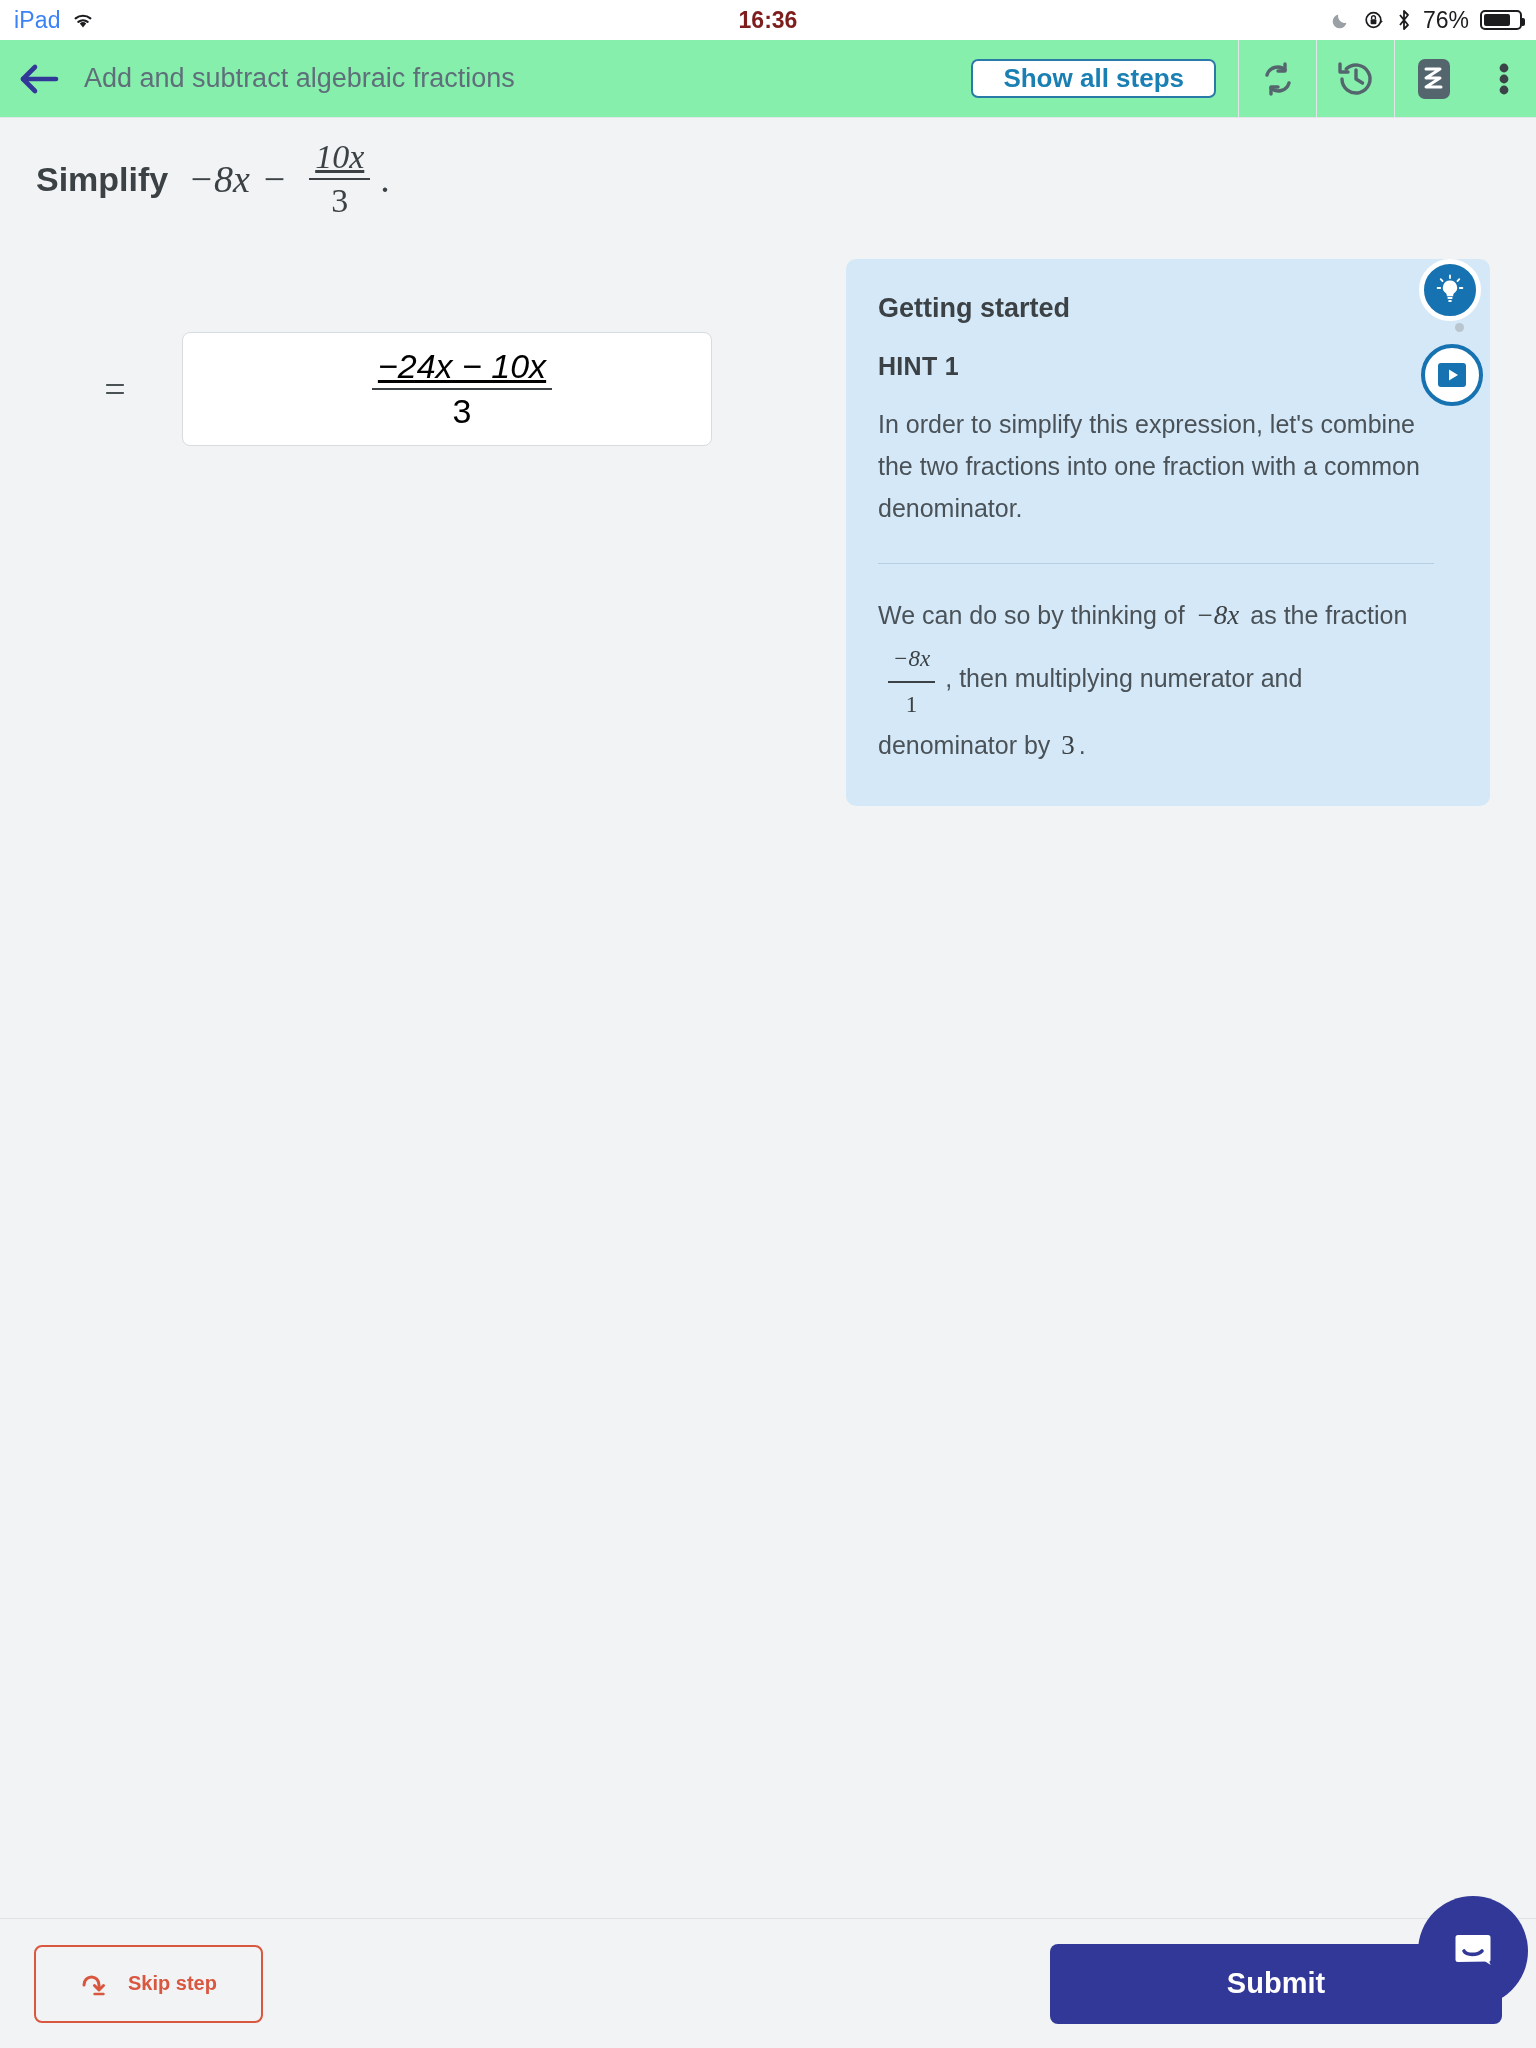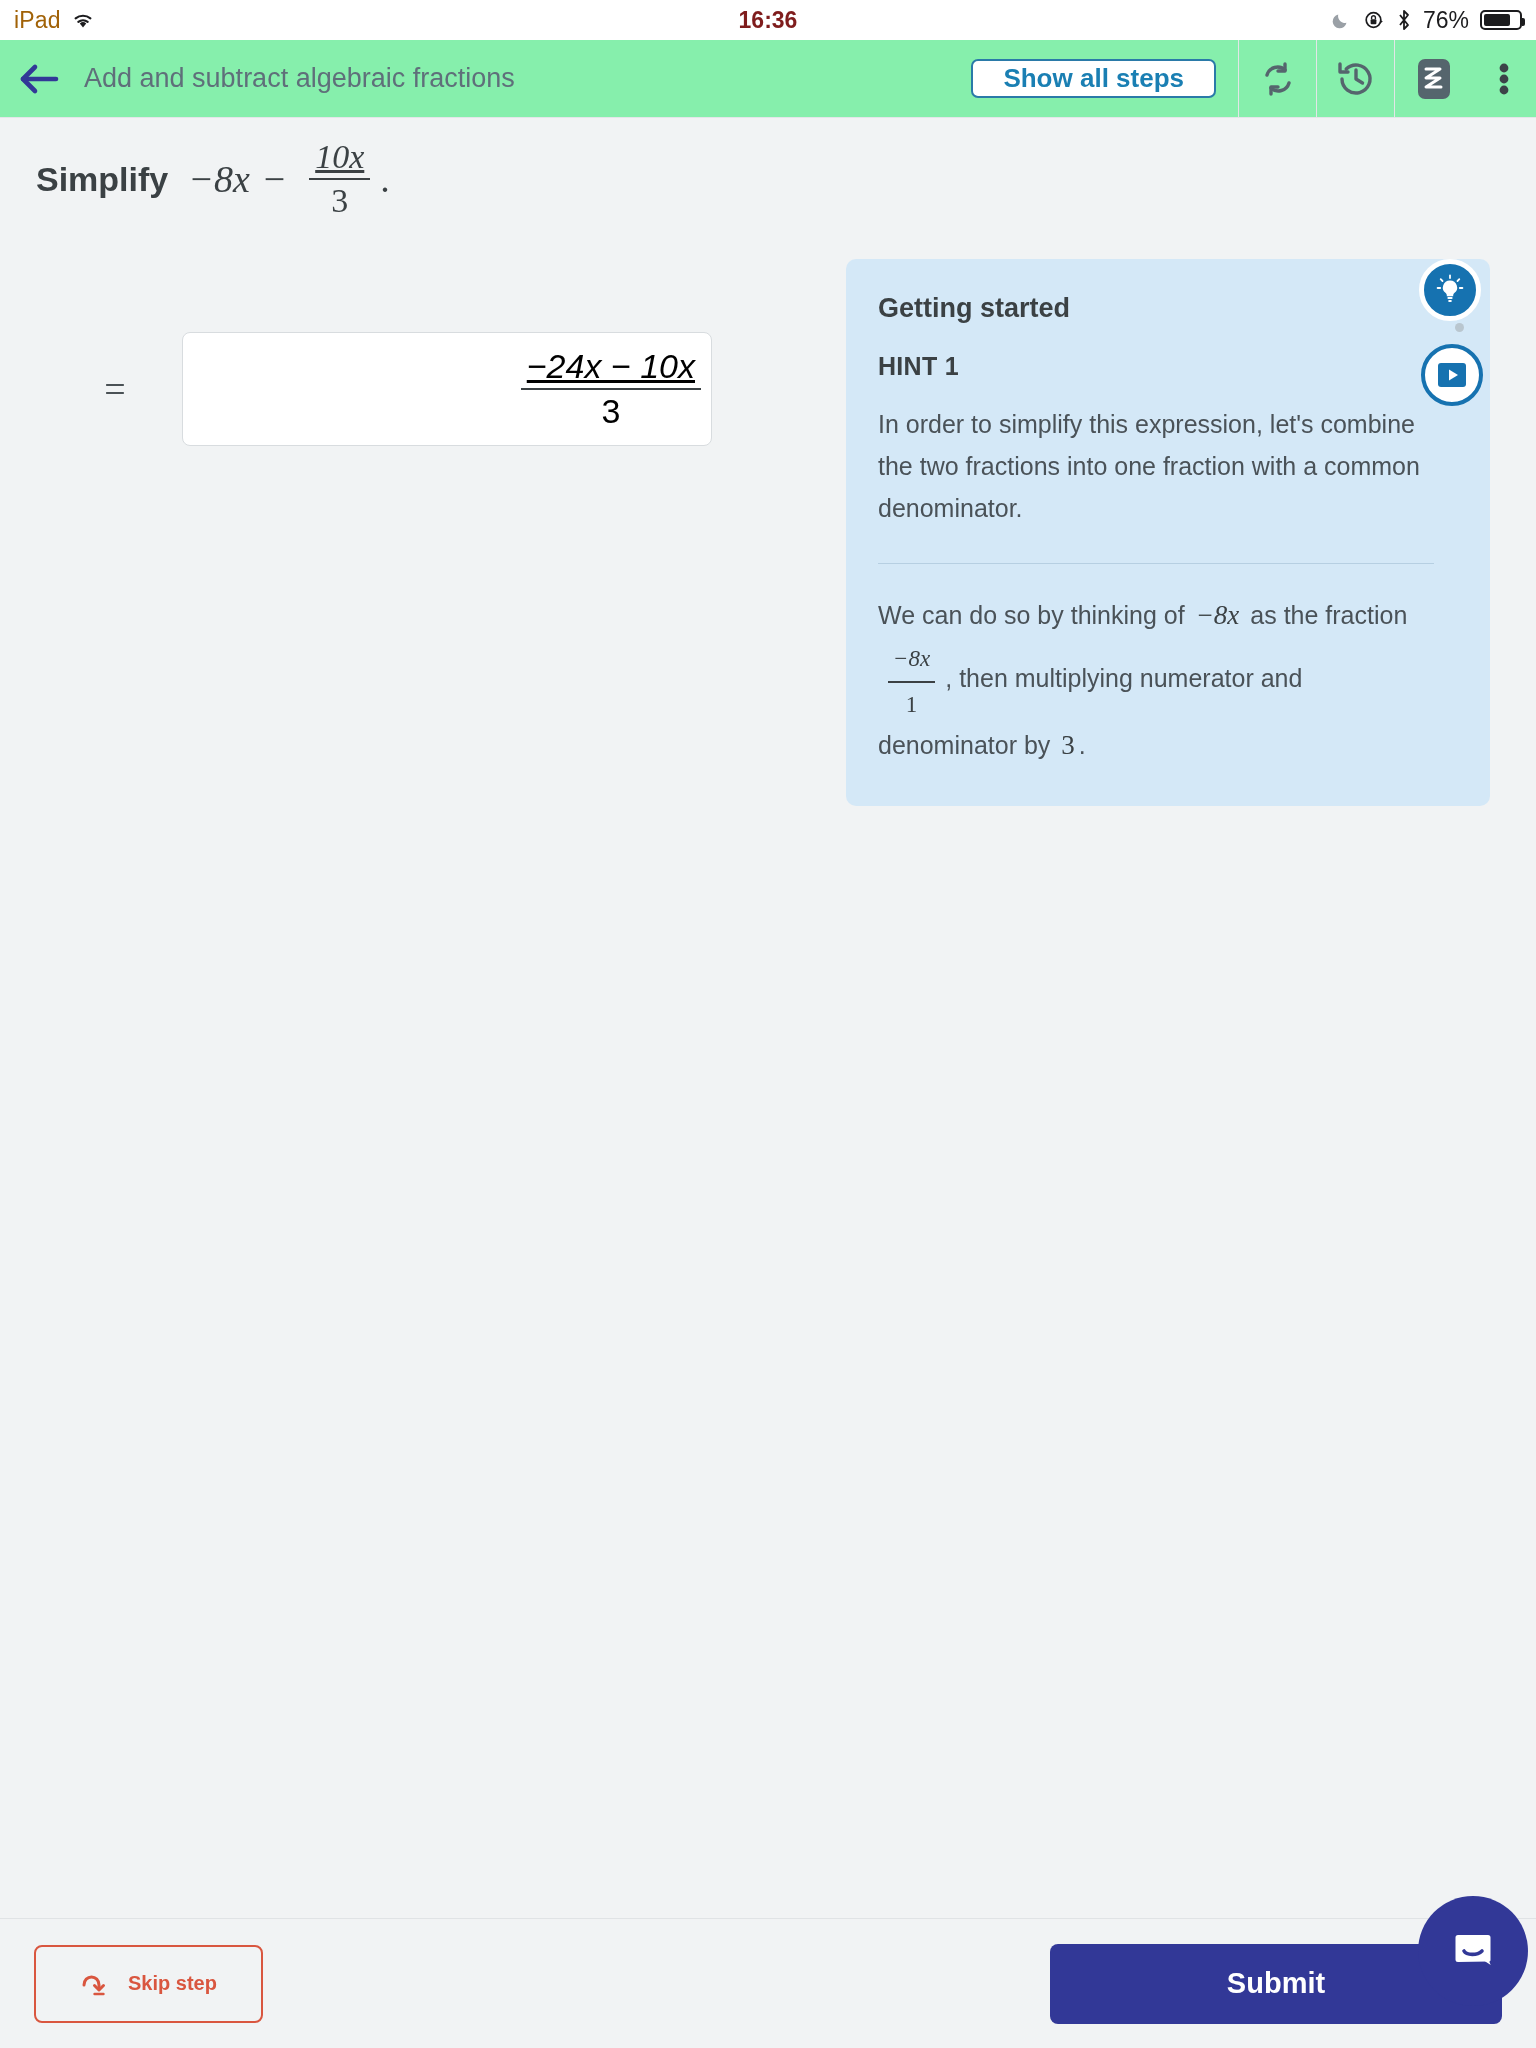--- a/index.html
+++ b/index.html
@@ -11,21 +11,21 @@
   }
   .screen { position: relative; width: 1536px; height: 2048px; background: #f1f3f4; }
 
   
   .statusbar {
     position: absolute; top: 0; left: 0; width: 1536px; height: 40px;
     background: #ffffff; color: #222; font-size: 23px;
     display: flex; align-items: center;
   }
   .sb-left { position: absolute; left: 14px; display: flex; align-items: center; gap: 10px; }
-  .sb-device { font-size: 23px; color: #a16207; letter-spacing: .2px; }
+  .sb-device { font-size: 23px; color: #3b82f6; letter-spacing: .2px; }
   .sb-center { position: absolute; left: 0; width: 100%; text-align: center;
     font-size: 23px; font-weight: bold; color: #7f1d1d; }
   .sb-right { position: absolute; right: 14px; display: flex; align-items: center; gap: 11px; }
   .sb-batt-text { font-size: 23px; color: #1c1c1e; }
   .batt-shell { width: 42px; height: 20px; border: 2px solid #1c1c1e; border-radius: 5px;
     position: relative; display: inline-block; }
   .batt-fill { position: absolute; left: 2px; top: 2px; bottom: 2px; background:#1c1c1e; border-radius:2px; }
   .batt-cap { position: absolute; right: -5px; top: 6px; width: 3px; height: 8px;
     background: #1c1c1e; border-radius: 0 2px 2px 0; }
 
@@ -70,21 +70,21 @@
 
   
   .work { position: absolute; top: 239px; left: 0; width: 1536px; bottom: 130px; background: #f1f3f4; }
 
   .step-row { position: absolute; top: 93px; left: 0; display: flex; align-items: center; }
   .eq-sign { width: 70px; text-align: center; font-size: 38px; color: #4a5155;
     font-family: "Liberation Serif", serif; margin-left: 80px; }
   .answer-box {
     width: 530px; height: 114px; background: #fff; border: 1px solid #d8dcdf;
     border-radius: 8px; margin-left: 32px; display: flex; align-items: center;
-    justify-content: flex-end; padding-left: 30px;
+    justify-content: center; padding-left: 30px;
   }
   .answer-box .frac .num { font-size: 34px; }
   .answer-box .frac .den { font-size: 34px; }
 
   
   .hint {
     position: absolute; top: 20px; left: 846px; width: 644px;
     background: #d4e8f7; border-radius: 10px; padding: 34px 56px 40px 32px;
   }
   .hint-tail {

